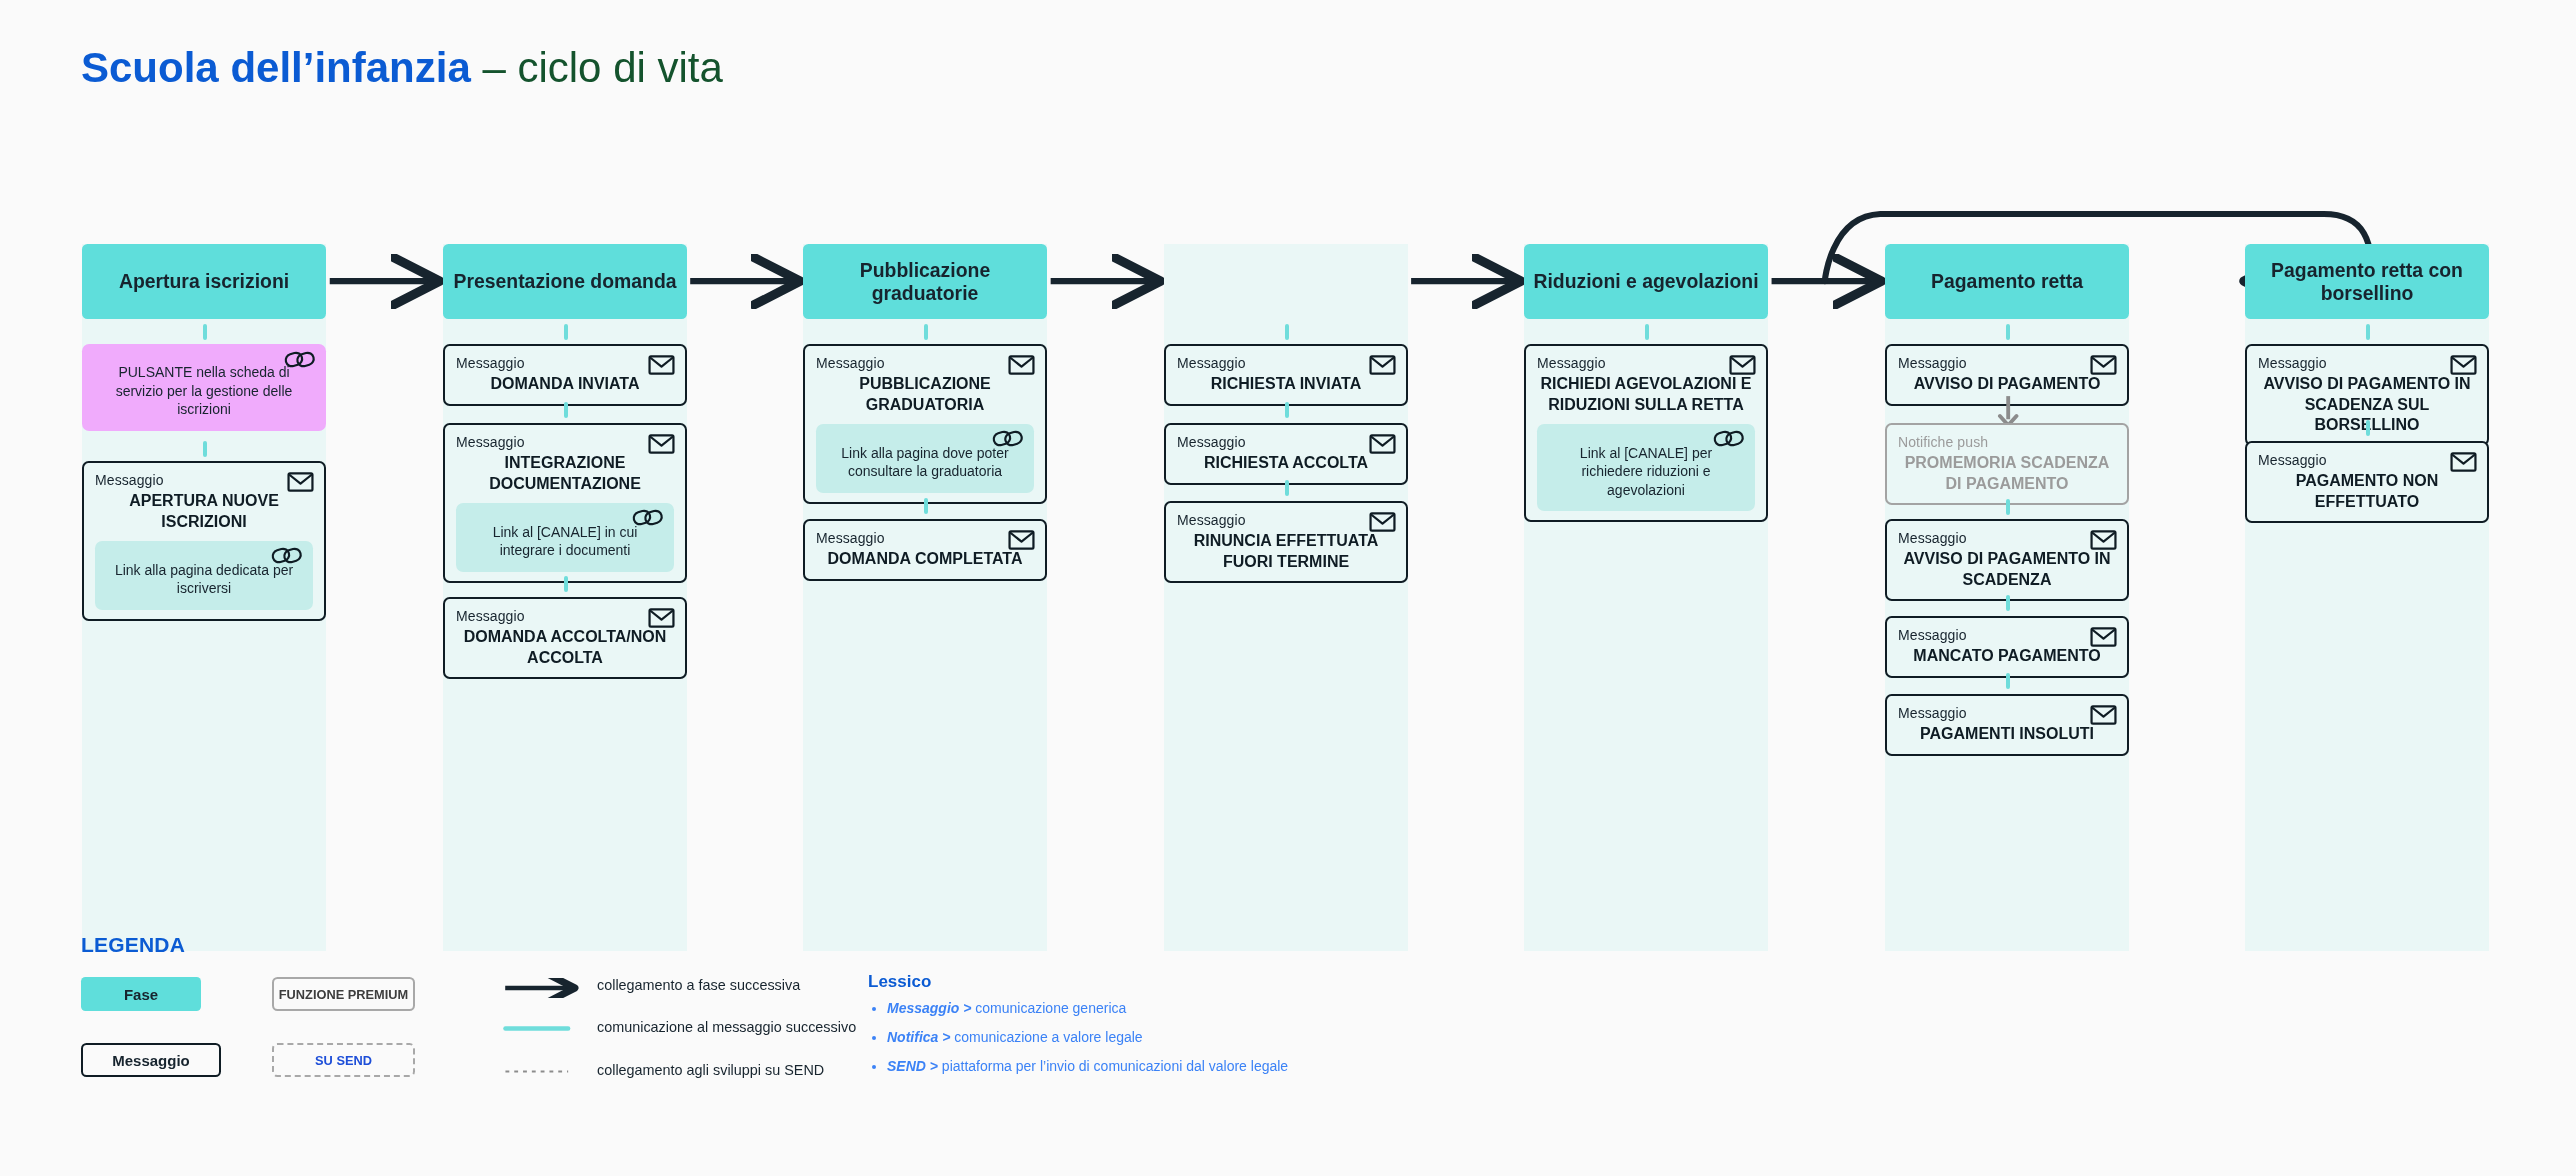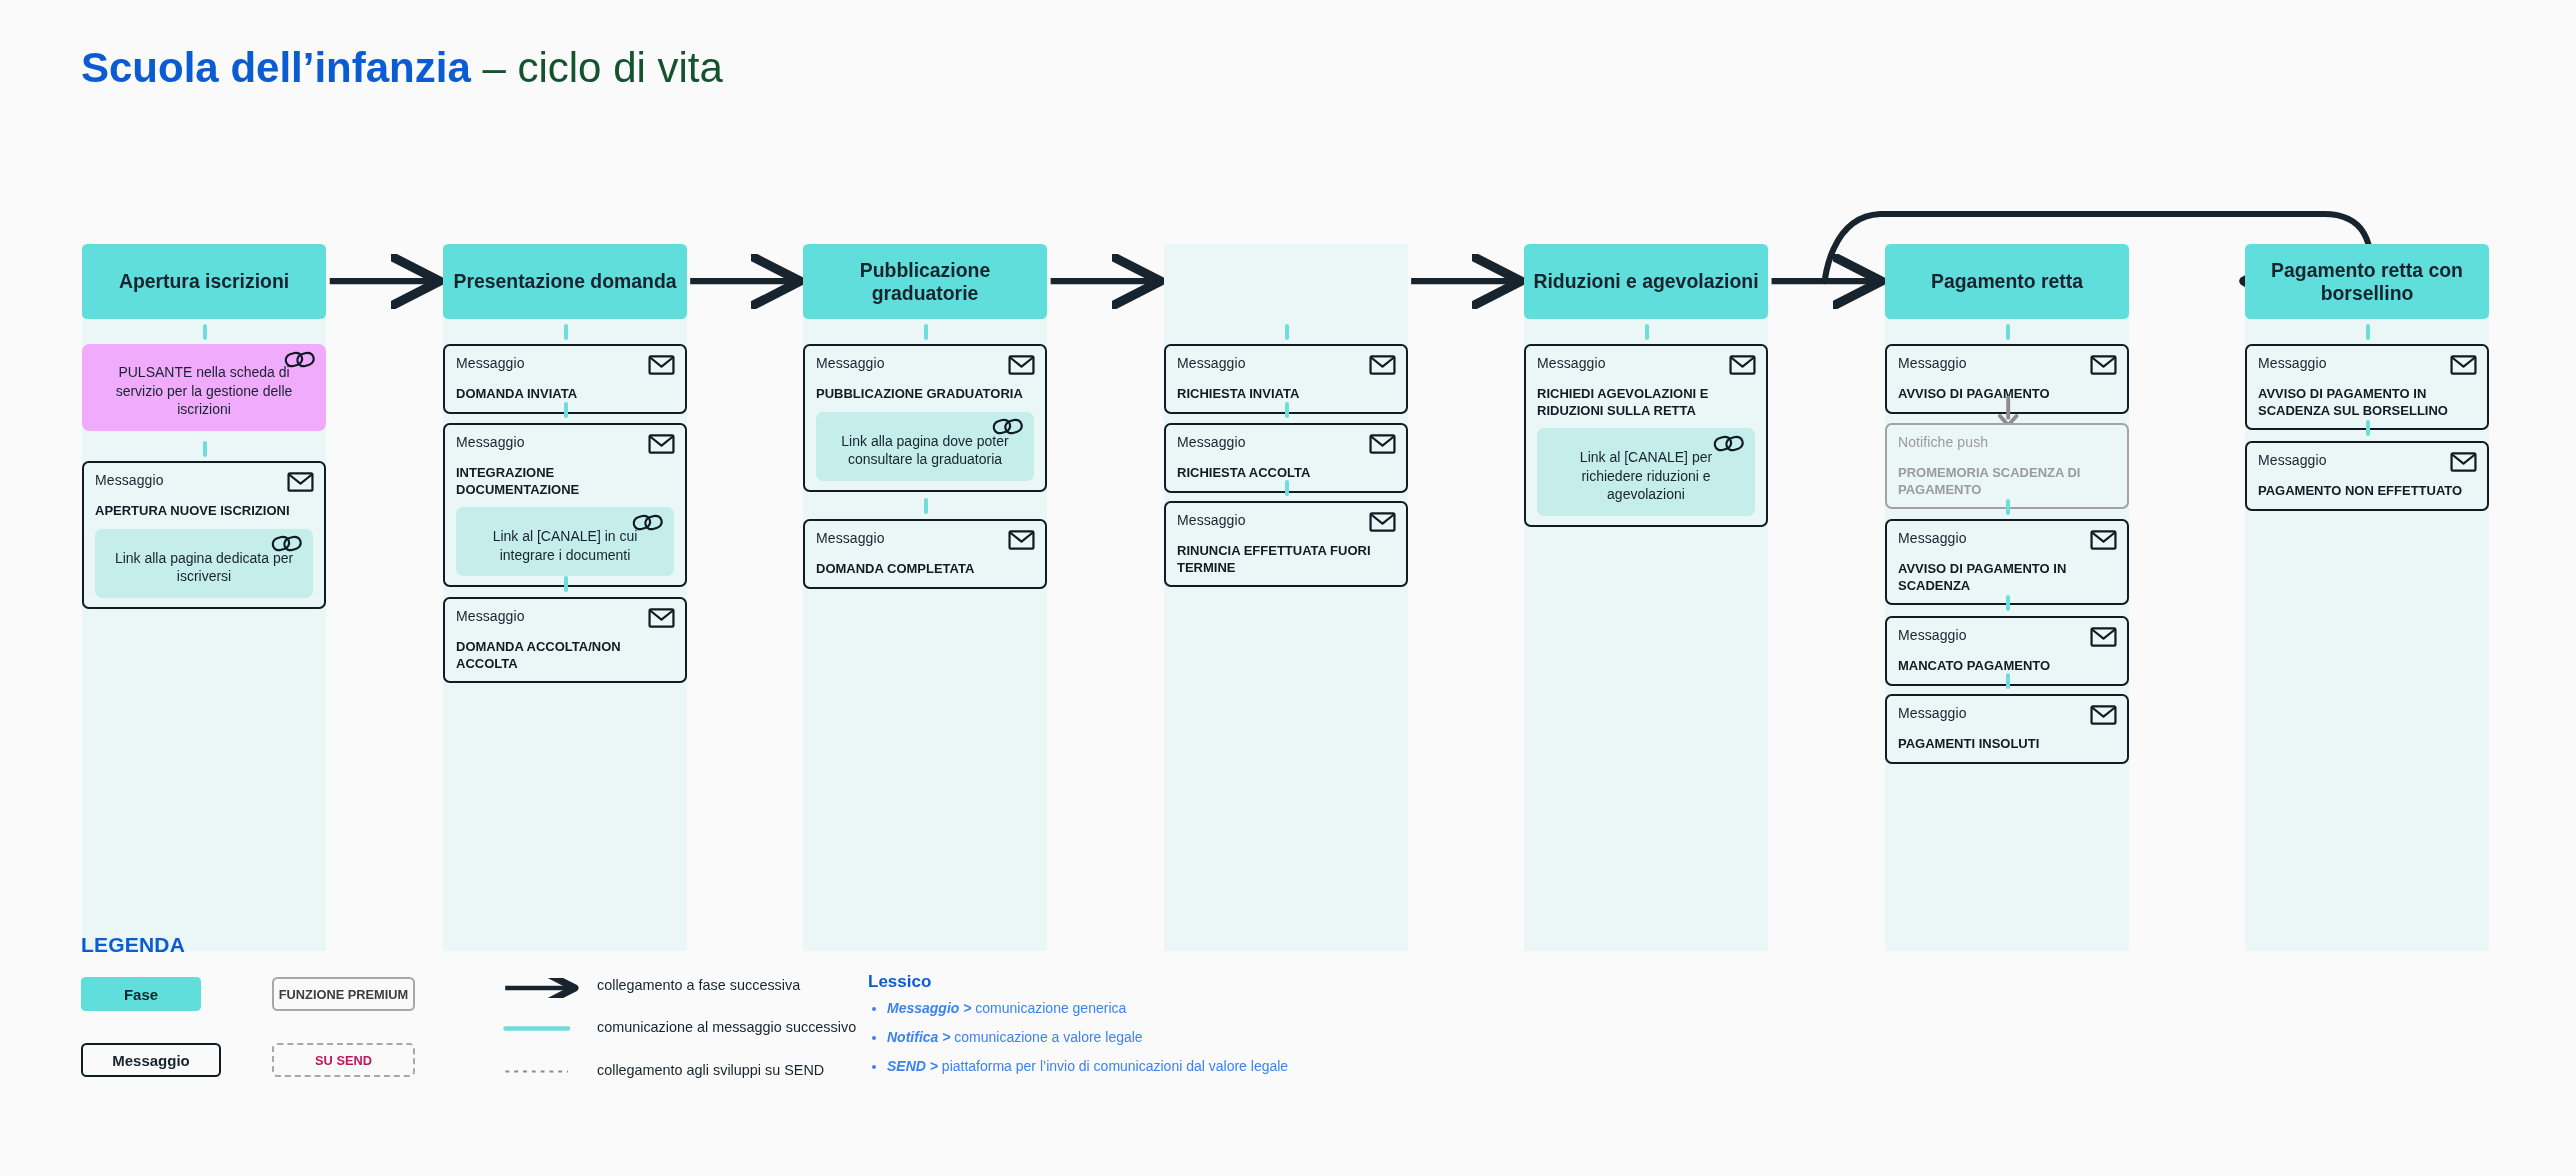--- a/index.html
+++ b/index.html
@@ -49,22 +49,22 @@
     padding:9.4px 11px 9px 11px;
   }
   .card.push{
     border:2.8px solid #A3A3A3;
   }
   .card .kind{
     font-size:14px;font-weight:400;color:#17242E;line-height:1.15;
     letter-spacing:0.1px;
   }
   .card .ttl{
-    font-size:13px;font-weight:700;color:#0F1C24;line-height:1.26;
-    margin-top:15px;text-transform:uppercase;
+    font-size:16px;font-weight:700;color:#0F1C24;line-height:1.26;
+    margin-top:3px;text-transform:uppercase;text-align:center;
   }
   .card.push .kind{color:#9B9B9B;}
   .card.push .ttl{color:#9B9B9B;}
   .env{
     position:absolute;right:10.5px;top:9px;width:27px;height:20px;
   }
   
   .linkbox{
     background:#C5EDEA;border-radius:7.2px;
     margin-top:9px;padding:20px 12.2px 12.2px 12.2px;
@@ -100,21 +100,21 @@
   .chip-msg{
     left:0;top:110px;width:140px;height:34px;background:#FAFAFA;
     border:2.8px solid #0F1C24;border-radius:5.5px;
   }
   .chip-premium{
     left:191px;top:44px;width:143px;height:34px;background:#FAFAFA;
     border:2.2px solid #A8A8A8;border-radius:5.5px;font-size:12.8px;font-weight:700;color:#3D3D3D;
   }
   .chip-send{
     left:191px;top:110px;width:143px;height:34px;background:#FAFAFA;
-    border:2.2px dashed #A8A8A8;border-radius:5.5px;font-size:12.8px;font-weight:700;color:#be185d;
+    border:2.2px dashed #A8A8A8;border-radius:5.5px;font-size:12.8px;font-weight:700;color:#1d4ed8;
   }
   .lgline{position:absolute;}
   .lgtext{position:absolute;font-size:14.4px;color:#17242E;white-space:nowrap;}
   #lessico{position:absolute;left:787px;top:39px;}
   #lessico .lx-title{font-size:17px;font-weight:700;color:#0B5BD3;margin-bottom:9.4px;}
   #lessico ul{margin:0;padding-left:19px;list-style:disc;}
   #lessico li{font-size:14px;color:#3b82f6;line-height:1.0;margin-bottom:15px;}
   #lessico li .term{font-weight:700;font-style:italic;}
 </style>
 </head>

